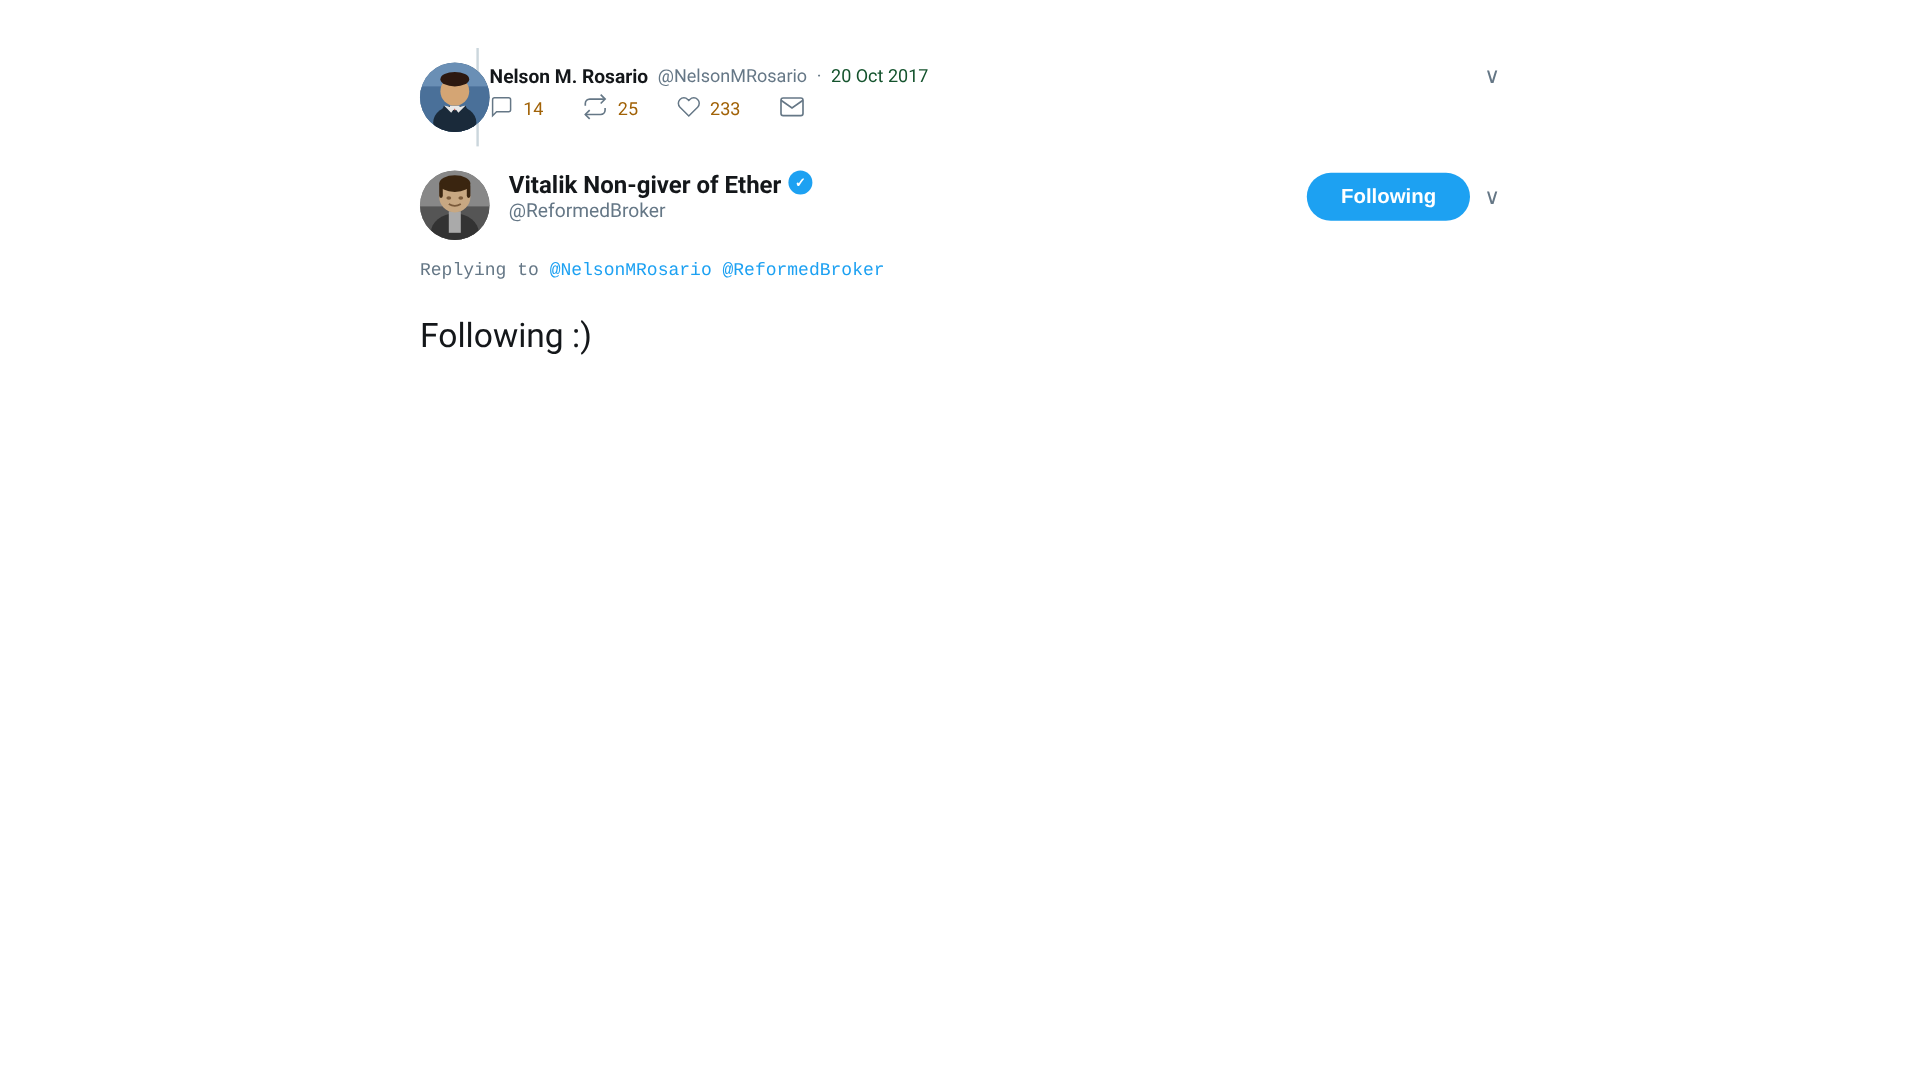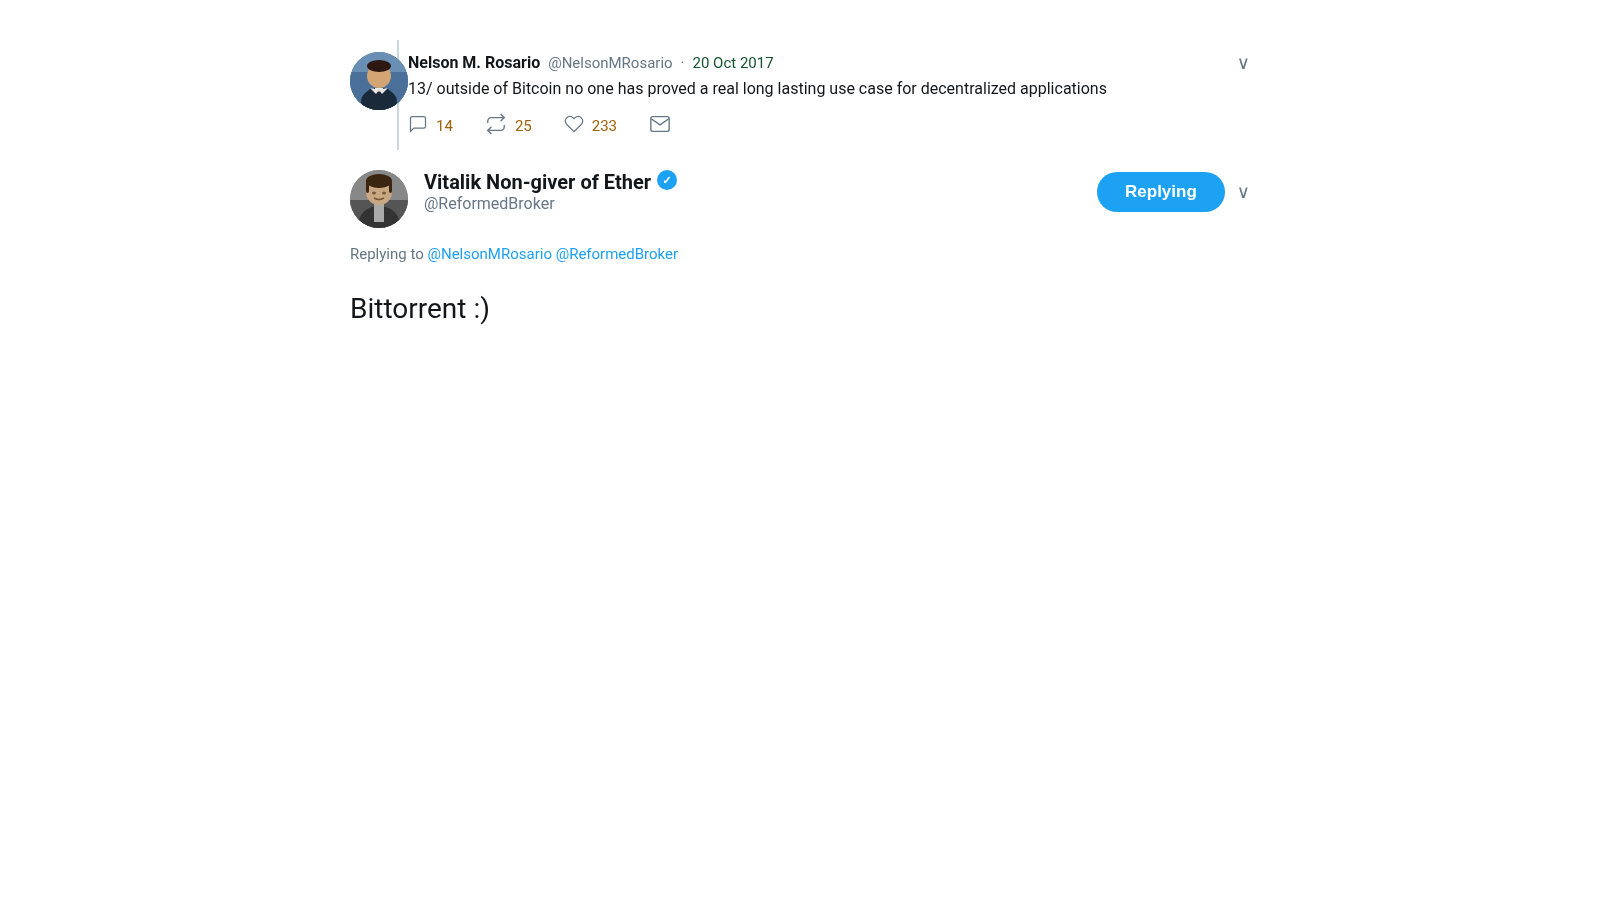--- a/index.html
+++ b/index.html
@@ -242,21 +242,20 @@
 
       <div class="tweet-content">
         <div class="tweet-header">
           <span class="user-name">Nelson M. Rosario</span>
           <span class="user-handle">@NelsonMRosario</span>
           <span class="separator">·</span>
           <span class="tweet-date">20 Oct 2017</span>
           <span class="chevron-down">∨</span>
         </div>
 
-        <p class="tweet-text">13/ outside of Bitcoin no one has proved a real long lasting use case for decentralized applications</p>
 
         <div class="tweet-actions">
           <div class="action-item">
             <span class="action-icon">
               <svg width="20" height="20" viewBox="0 0 24 24" fill="none" stroke="#657786" stroke-width="1.5">
                 <path d="M21 15a2 2 0 0 1-2 2H7l-4 4V5a2 2 0 0 1 2-2h14a2 2 0 0 1 2 2z"></path>
               </svg>
             </span>
             <span>14</span>
           </div>
@@ -326,33 +325,33 @@
             <span class="user-name" style="font-size:20px;">Vitalik Non-giver of Ether</span>
             <div class="verified-badge">
               <span class="verified-check">✓</span>
             </div>
           </div>
           <div>
             <span class="user-handle" style="font-size:16px;">@ReformedBroker</span>
           </div>
         </div>
 
-        <button class="following-button">Replying</button>
+        <button class="following-button">Following</button>
         <span class="chevron-down">∨</span>
       </div>
     </div>
   </div>
 
-  <div style="padding: 4px 0 16px 0;">
+  <div style="padding: 4px 0 16px 0; font-family: Liberation Mono, monospace;">
     <span class="reply-to">
       <span>Replying to</span>
       <span class="reply-mention"> @NelsonMRosario</span>
       <span> </span>
       <span class="reply-mention">@ReformedBroker</span>
     </span>
   </div>
 
-  <div class="main-tweet-text">Bittorrent :)</div>
+  <div class="main-tweet-text">Following :)</div>
 
   <div style="height: 32px;"></div>
 
 
 </div>
 
 </body></html>

